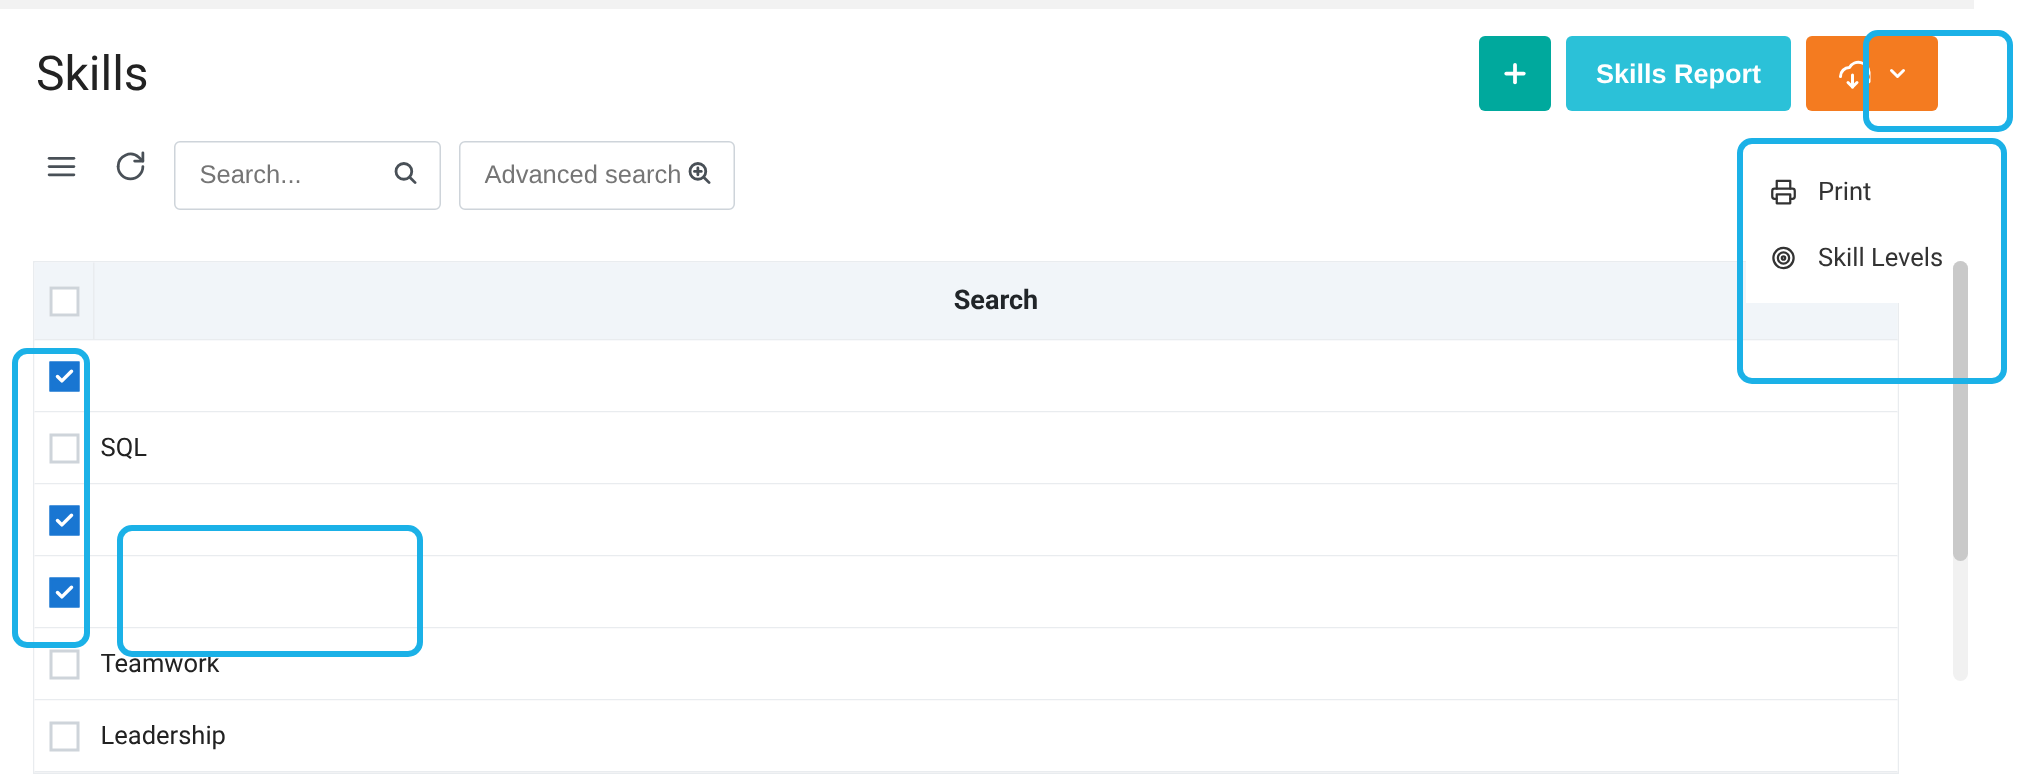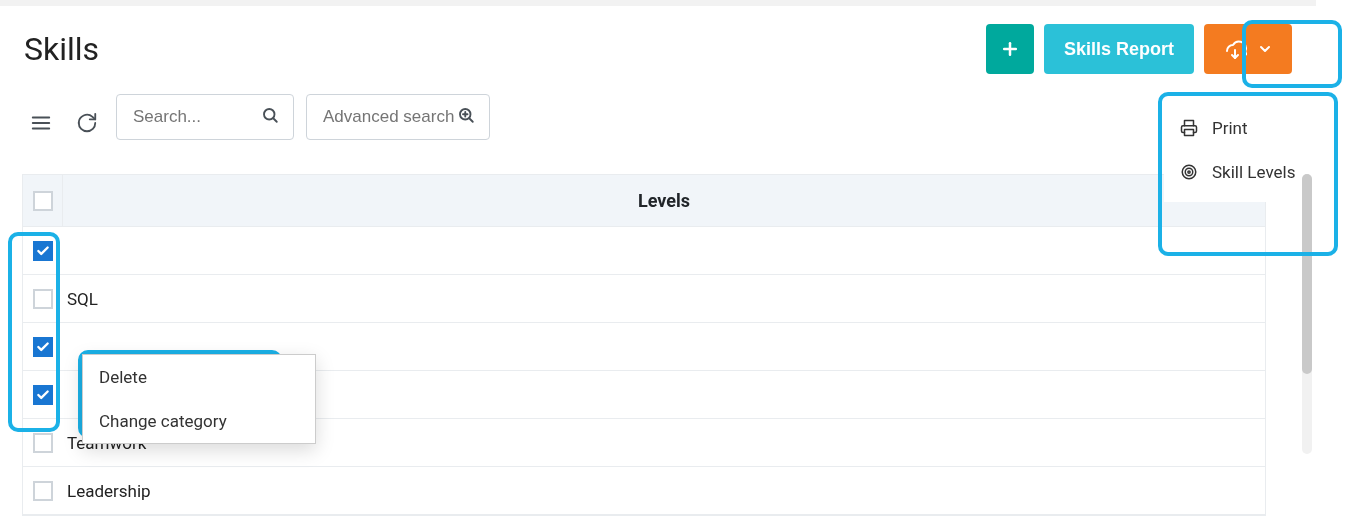--- a/index.html
+++ b/index.html
@@ -95,21 +95,21 @@
     left: 78px;
     width: 204px;
     height: 88px;
   }
 
   .toolbar {
     position: absolute;
     top: 94px;
     left: 24px;
     display: flex;
-    align-items: flex-end;
+    align-items: flex-start;
     gap: 12px;
   }
   .icon-btn {
     background: none;
     border: none;
     padding: 6px;
     cursor: pointer;
     color: #495057;
     display: inline-flex;
     align-items: center;
@@ -323,21 +323,21 @@
   </div>
 </div>
 
 <div class="table">
   <div class="thead">
     <div class="th-check">
       <span class="chk">
         
       </span>
     </div>
-    <div class="th-skill">Levels</div>
+    <div class="th-skill">Search</div>
   </div>
 
   <div class="row">
     <div class="cell-check">
           <span class="chk checked">
             <svg width="14" height="14" viewBox="0 0 24 24" fill="none" stroke="white" stroke-width="4" stroke-linecap="round" stroke-linejoin="round">
               <polyline points="20 6 9 17 4 12"></polyline>
             </svg>
           </span>
         </div>
@@ -398,28 +398,20 @@
       <svg width="18" height="18" viewBox="0 0 24 24" fill="none" stroke="#333" stroke-width="2">
             <circle cx="12" cy="12" r="9"></circle>
             <circle cx="12" cy="12" r="5"></circle>
             <circle cx="12" cy="12" r="1.5"></circle>
           </svg>
     </span>
     <span>Skill Levels</span>
   </div>
 </div>
 
-<div class="context-menu">
-  <div class="ctx-item">
-    <span>Delete</span>
-  </div>
-  <div class="ctx-item">
-    <span>Change category</span>
-  </div>
-</div>
 
 <div class="scrollbar">
   <div class="scroll-thumb"></div>
 </div>
 
 <div class="highlight-orange hl-more-btn"></div>
 <div class="highlight-orange hl-dropdown"></div>
 <div class="highlight-orange hl-checkboxes"></div>
 <div class="highlight-orange hl-context"></div>
 

